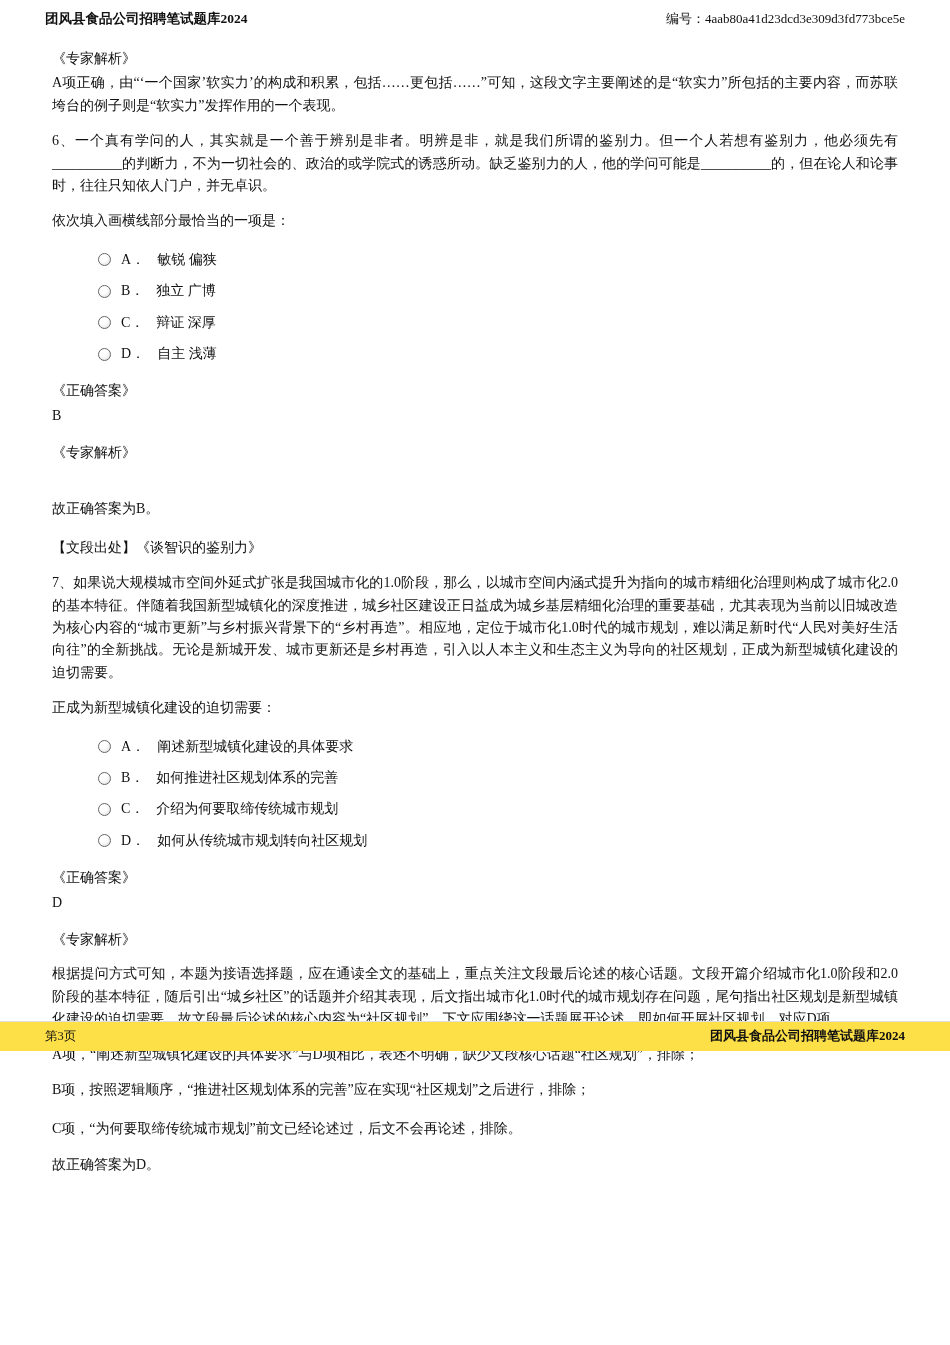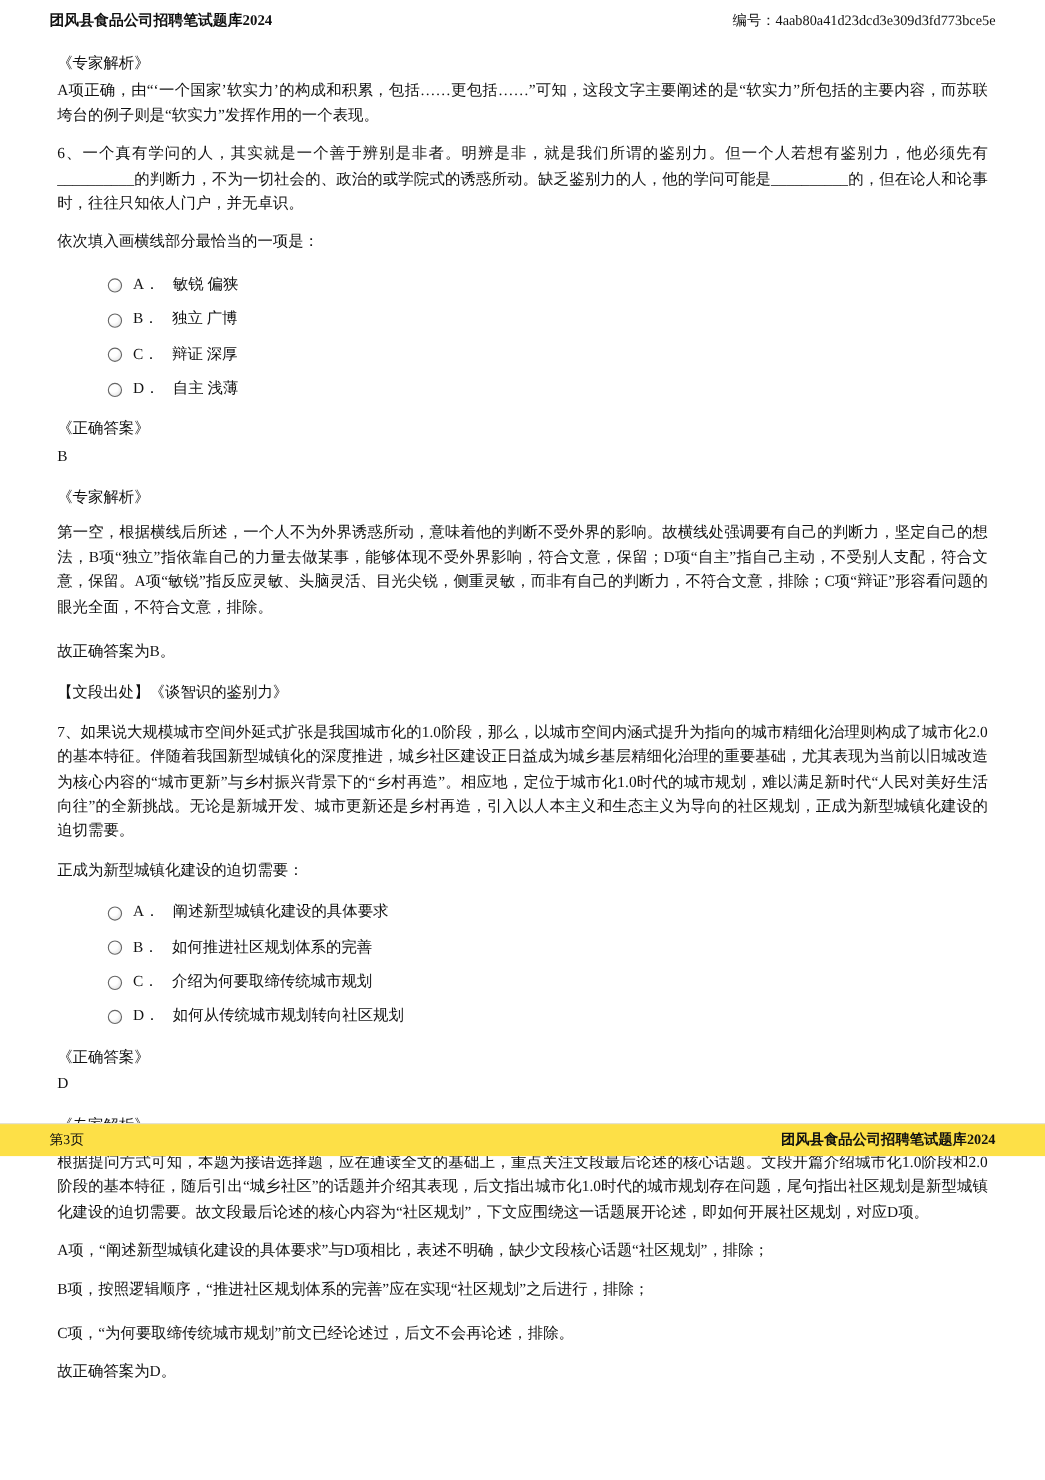--- a/index.html
+++ b/index.html
@@ -116,22 +116,21 @@
         <span class="radio"></span>
         <span class="opt-letter">D．</span>
         <span class="opt-text">自主 浅薄</span>
       </div>
     </div>
 
     <p class="label">《正确答案》</p>
     <p class="answer-letter">B</p>
     <p class="label">《专家解析》</p>
 
-    <p class="para" style="margin-top:10px">第一空，根据横线后所述，一个人不为外界诱惑所动，意味着他的判断不受外界的影响。故横线处强调要有自己的判断力，坚定自己的想法，B项“独立”指依靠自己的力量去做某事，能够体现不受外界影响，符合文意，保留；D项“自主”指自己主动，不受别人支配，符合文意，保留。A项“敏锐”指反应灵敏、头脑灵活、目光尖锐，侧重灵敏，而非有自己的判断力，不符合文意，排除；C项“辩证”形容看问题的眼光全面，不符合文意，排除。</p>
-    <p class="para" style="margin-top:18px">故正确答案为B。</p>
+    <p class="para" style="margin-top:34px">故正确答案为B。</p>
     <p class="para" style="margin-top:16px">【文段出处】《谈智识的鉴别力》</p>
 
     <p class="para stem">7、如果说大规模城市空间外延式扩张是我国城市化的1.0阶段，那么，以城市空间内涵式提升为指向的城市精细化治理则构成了城市化2.0的基本特征。伴随着我国新型城镇化的深度推进，城乡社区建设正日益成为城乡基层精细化治理的重要基础，尤其表现为当前以旧城改造为核心内容的“城市更新”与乡村振兴背景下的“乡村再造”。相应地，定位于城市化1.0时代的城市规划，难以满足新时代“人民对美好生活向往”的全新挑战。无论是新城开发、城市更新还是乡村再造，引入以人本主义和生态主义为导向的社区规划，正成为新型城镇化建设的迫切需要。</p>
     <p class="para instruction">正成为新型城镇化建设的迫切需要：</p>
 
     <div class="options">
       <div class="option-row">
         <span class="radio"></span>
         <span class="opt-letter">A．</span>
         <span class="opt-text">阐述新型城镇化建设的具体要求</span>

